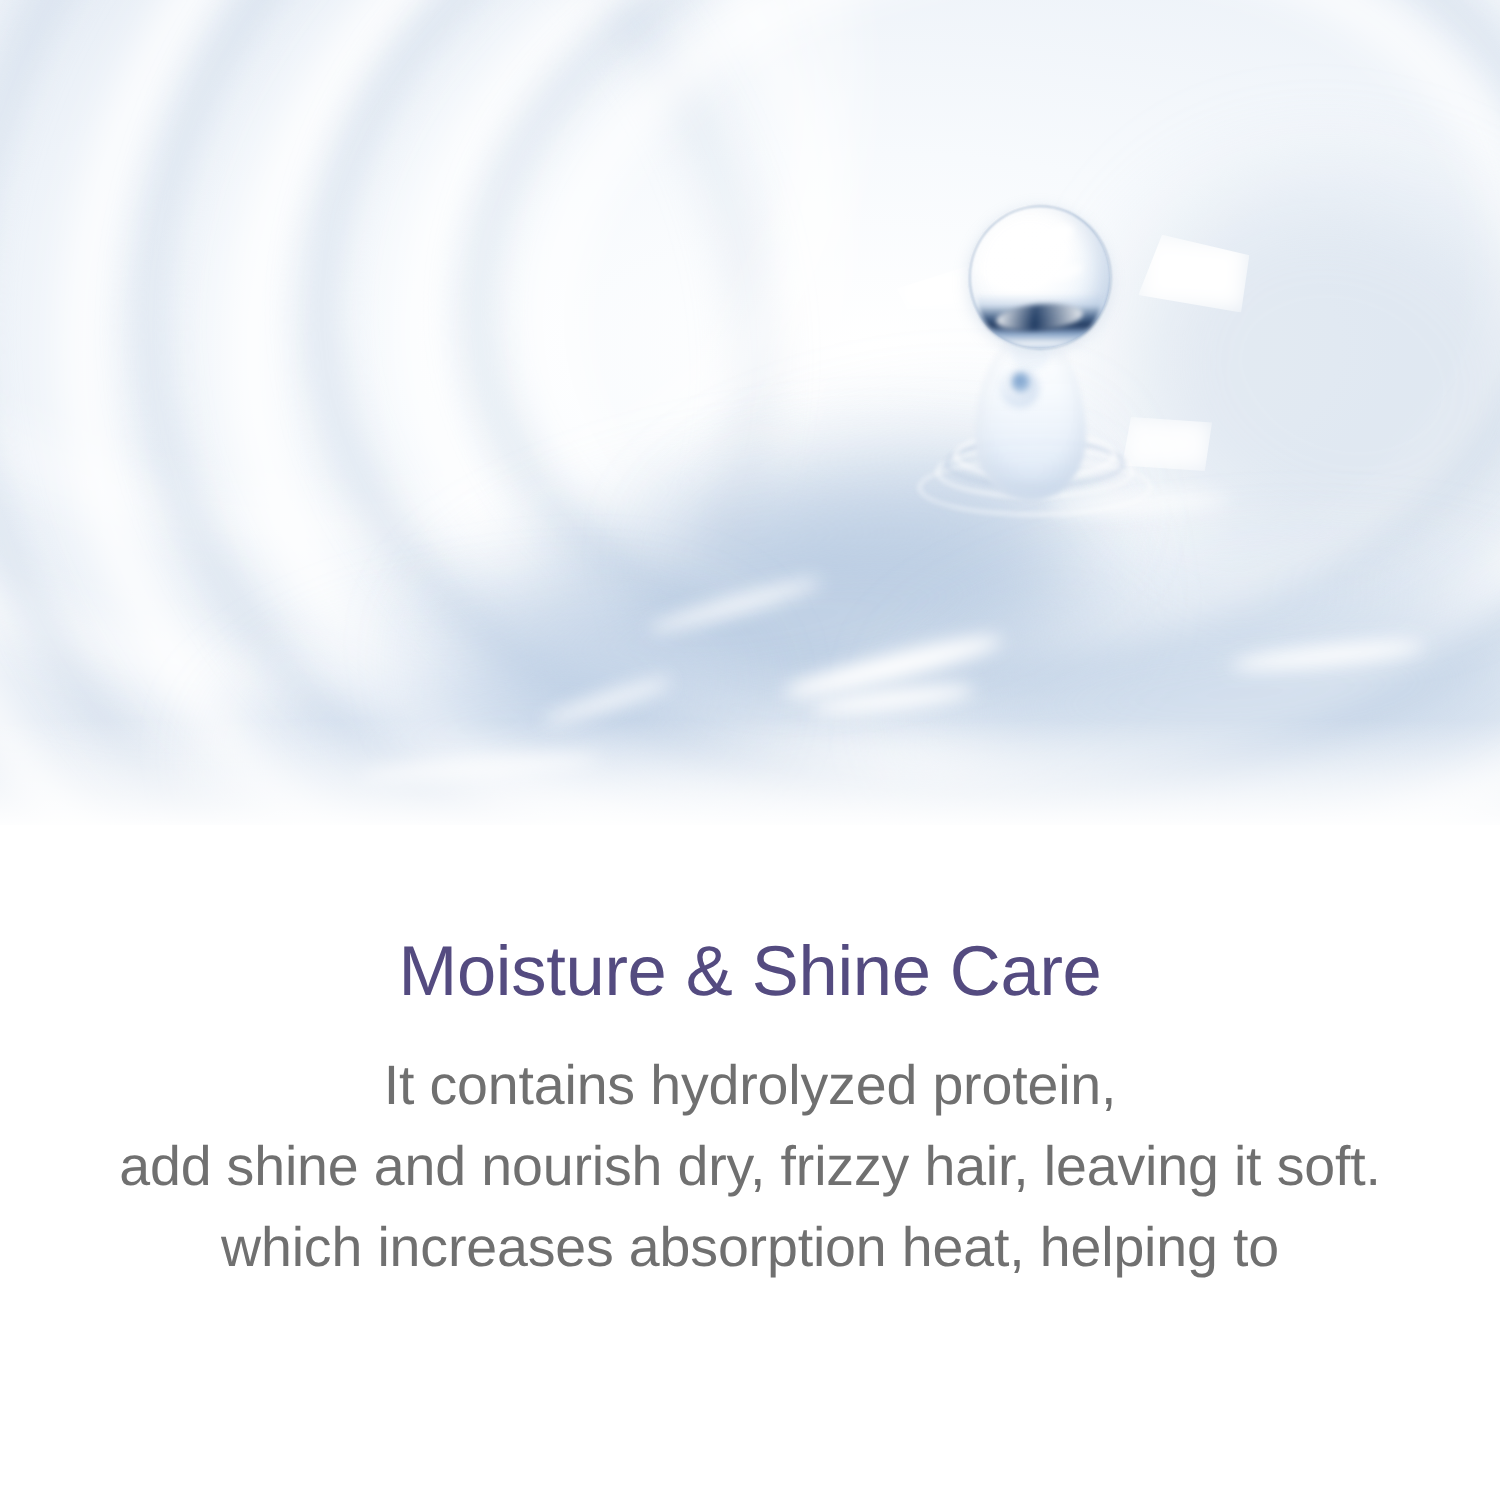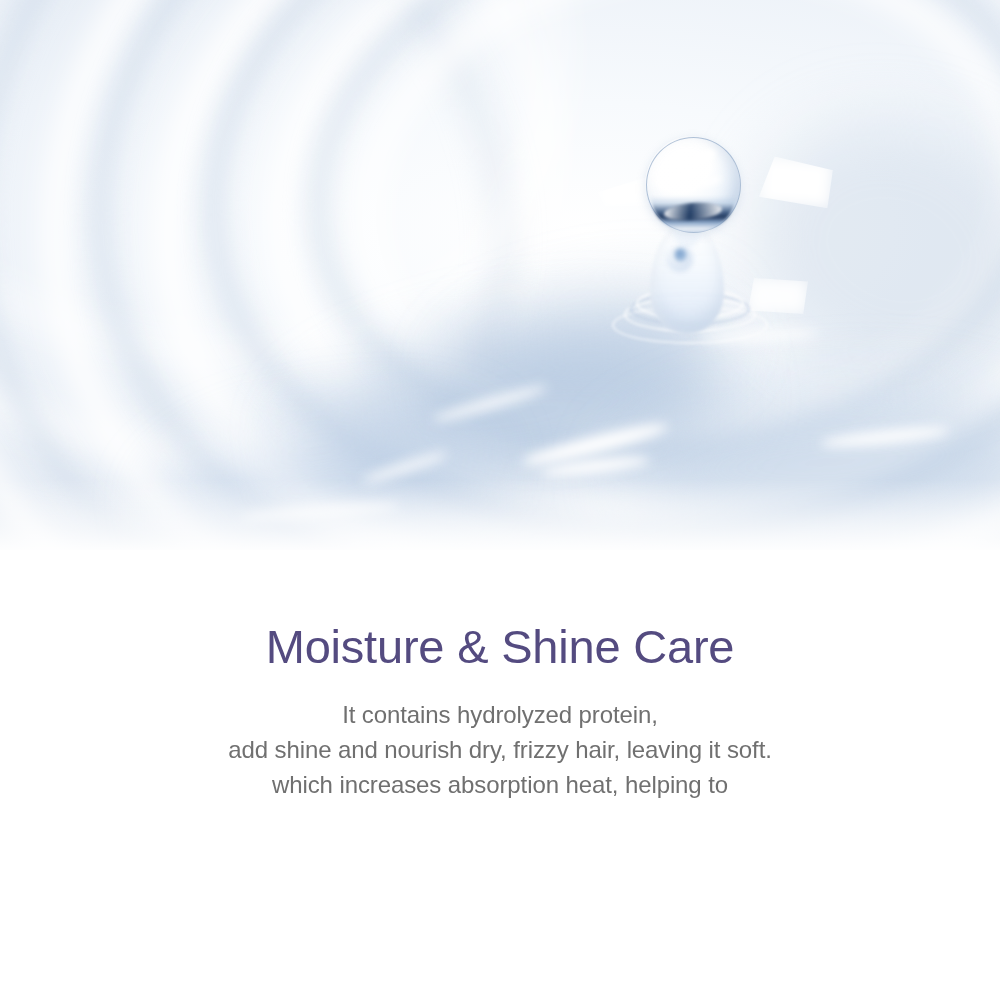--- a/index.html
+++ b/index.html
@@ -312,21 +312,21 @@
     font-size: 30px;
     font-weight: 700;
     color: #333333;
     line-height: 1.2;
     letter-spacing: -0.2px;
     white-space: nowrap;
   }
 
   .body-copy {
     margin: 22px 0 0 0;
-    font-size: 24px;
+    font-size: 37px;
     font-weight: 300;
     color: #707070;
     line-height: 1.46;
     letter-spacing: -0.1px;
   }
   .body-copy .ln { display: block; white-space: nowrap; }
 </style>
 </head>
 <body>
 

